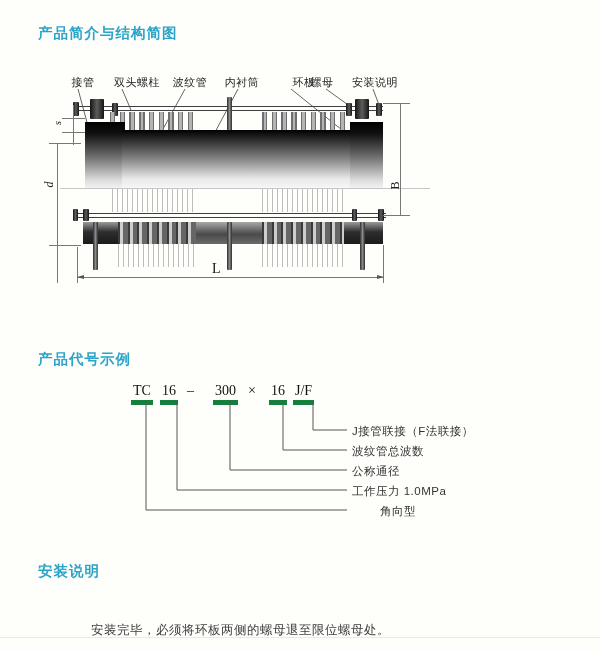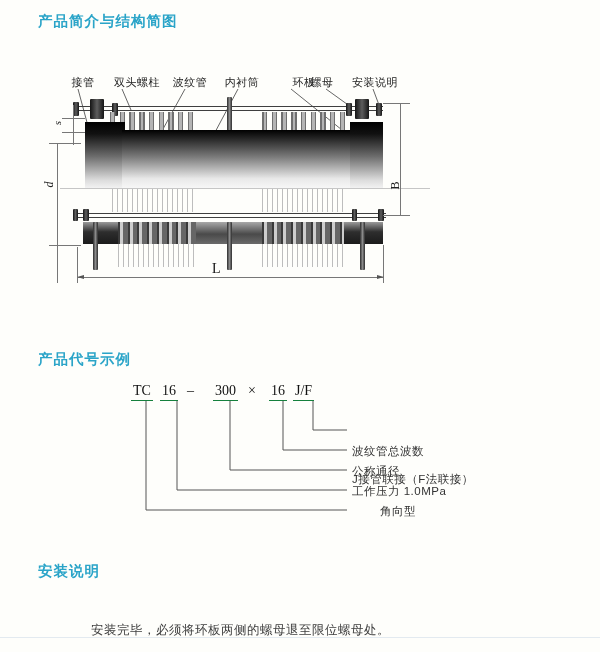--- a/index.html
+++ b/index.html
@@ -20,33 +20,33 @@
   .thru{position:absolute;background:repeating-linear-gradient(to right,#bdbdbd 0 1px,rgba(0,0,0,0) 1px 5px);}
   .lowstripes{position:absolute;height:22px;background:repeating-linear-gradient(to right,#3a3a3a 0 2px,#cdcdcd 2px 5px,#666 5px 9.7px);}
   .lowcap{position:absolute;height:22px;background:linear-gradient(180deg,#9a9a9a 0%,#2e2e2e 45%,#1b1b1b 100%);}
   .lowcenter{position:absolute;height:22px;background:linear-gradient(180deg,#a8a8a8 0%,#4a4a4a 55%,#6a6a6a 100%);}
   .dimline{position:absolute;background:#777;}
   .dimlabel{position:absolute;font-family:"Liberation Serif","DejaVu Serif",serif;font-style:italic;color:#222;transform:rotate(-90deg);}
   .arrow{position:absolute;width:0;height:0;}
   .Llabel{position:absolute;font-family:"Liberation Serif","DejaVu Serif",serif;font-size:14px;color:#111;}
   
   .token{position:absolute;font-family:"Liberation Serif","DejaVu Serif",serif;font-size:14px;color:#111;}
-  .token.u{border-bottom:1px solid #15803d;padding:0 2px 1px 2px;}
+  .token.u{border-bottom:5px solid #15803d;padding:0 2px 1px 2px;}
   .callout{position:absolute;left:352px;font-size:11.5px;color:#333;white-space:nowrap;letter-spacing:0.5px;}
   .connector{position:absolute;left:130px;top:396px;}
   
   .para-line{position:absolute;left:55px;font-size:12.5px;color:#3d3d3d;letter-spacing:0.5px;white-space:nowrap;}
   .bottom-rule{position:absolute;left:0;top:637px;width:600px;height:1px;background:#e3eaf0;}
 </style>
 </head>
 <body>
 
 <div class="page">
 
-  <div class="heading" style="top:12px;">产品简介与结构简图</div>
+  <div class="heading" style="top:24px;">产品简介与结构简图</div>
 
   <div class="diagram">
 
     <span class="plabel" style="left:38px;">接管</span>
     <span class="plabel" style="left:92px;">双头螺柱</span>
     <span class="plabel" style="left:145px;">波纹管</span>
     <span class="plabel" style="left:197px;">内衬筒</span>
     <span class="plabel" style="left:259px;">环板</span>
     <span class="plabel" style="left:277px;">螺母</span>
     <span class="plabel" style="left:330px;">安装说明</span>
@@ -138,21 +138,21 @@
   <svg class="connector" width="250" height="124" viewBox="130 396 250 124">
     <g fill="none" stroke="#555" stroke-width="1">
       <polyline points="313,401 313,430 347,430"></polyline>
       <polyline points="283,401 283,450 347,450"></polyline>
       <polyline points="230,401 230,470 347,470"></polyline>
       <polyline points="177,401 177,490 347,490"></polyline>
       <polyline points="146,401 146,510 347,510"></polyline>
     </g>
   </svg>
 
-  <span class="callout" style="top:424px;margin-top:48px;">J接管联接（F法联接）</span>
+  <span class="callout" style="top:424px;">J接管联接（F法联接）</span>
   <span class="callout" style="top:444px;">波纹管总波数</span>
   <span class="callout" style="top:464px;">公称通径</span>
   <span class="callout" style="top:484px;">工作压力 1.0MPa</span>
   <span class="callout" style="top:504px;margin-left:28px;">角向型</span>
 
   <div class="heading" style="top:562px;">安装说明</div>
   <div class="para-line" style="top:622px;margin-left:36px;">安装完毕，必须将环板两侧的螺母退至限位螺母处。</div>
 
   <div class="bottom-rule"></div>
 </div>

